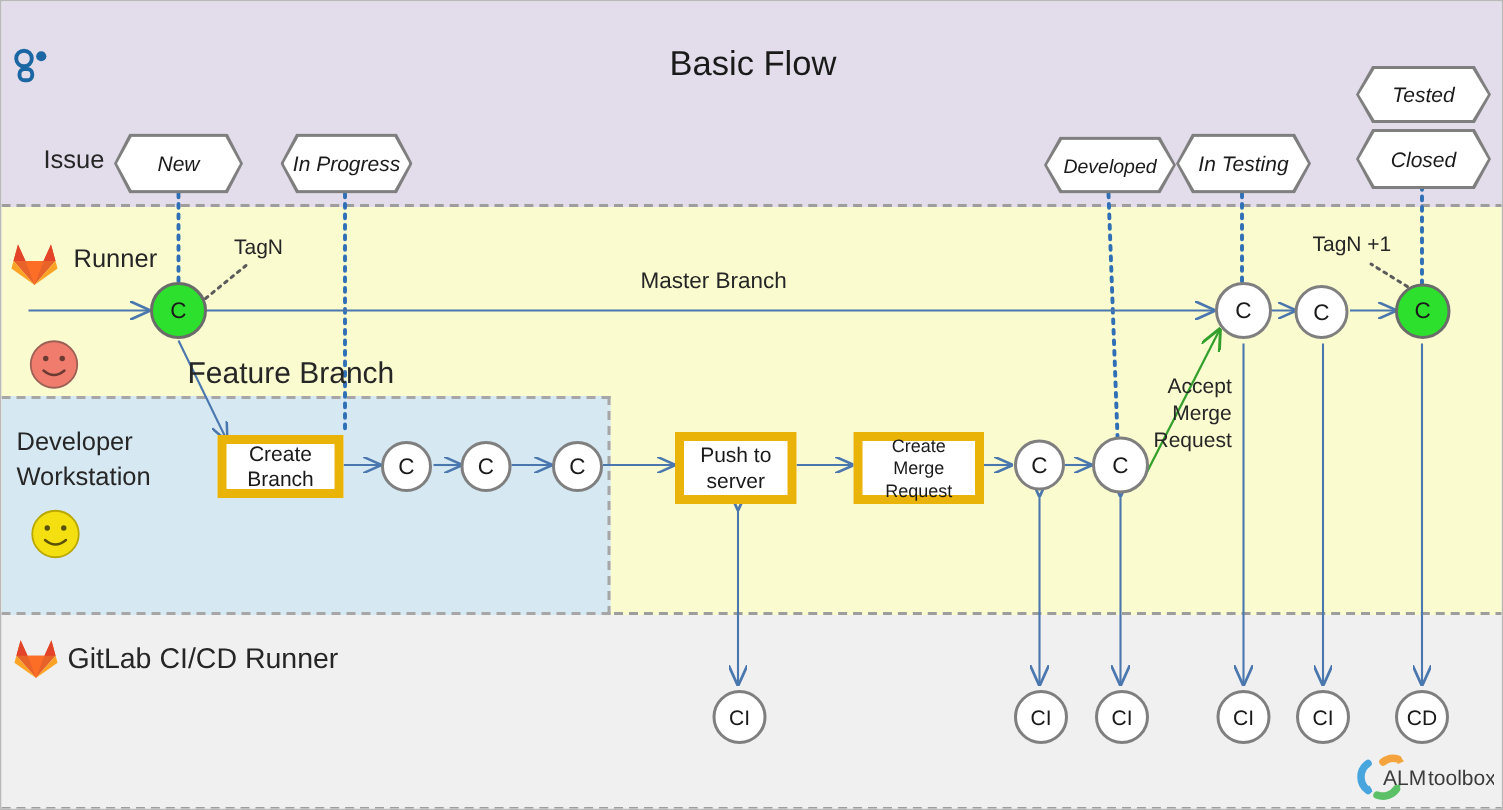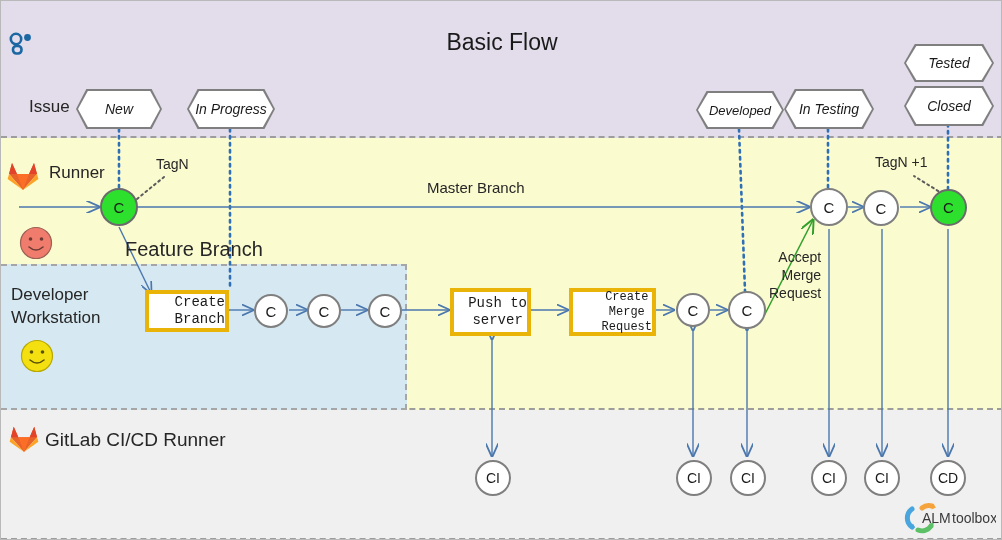--- a/index.html
+++ b/index.html
@@ -72,26 +72,25 @@
     display: flex; align-items: center; justify-content: center;
     font-size: 15px; color: #1a1a1a;
   }
   .node.green { background: #2ee02e; border-color: #6b6b6b; }
   .node.small { font-size: 14px; }
 
   
   .box {
     position: absolute;
     background: #ffffff;
-    border: 4px solid #eab308;
-    display: flex; align-items: center; justify-content: flex-end;
+    border: 6px solid #eab308;
+    display: flex; align-items: center; justify-content: center;
     text-align: center;
     font-size: 14px; color: #1a1a1a;
     line-height: 1.25;
-    font-family: Liberation Mono, monospace;
   }
   .box.sm { font-size: 12px; }
 
   
   #arrows, #dots {
     position: absolute; left: 0; top: 0;
     width: 1002px; height: 540px;
     pointer-events: none;
   }
 

